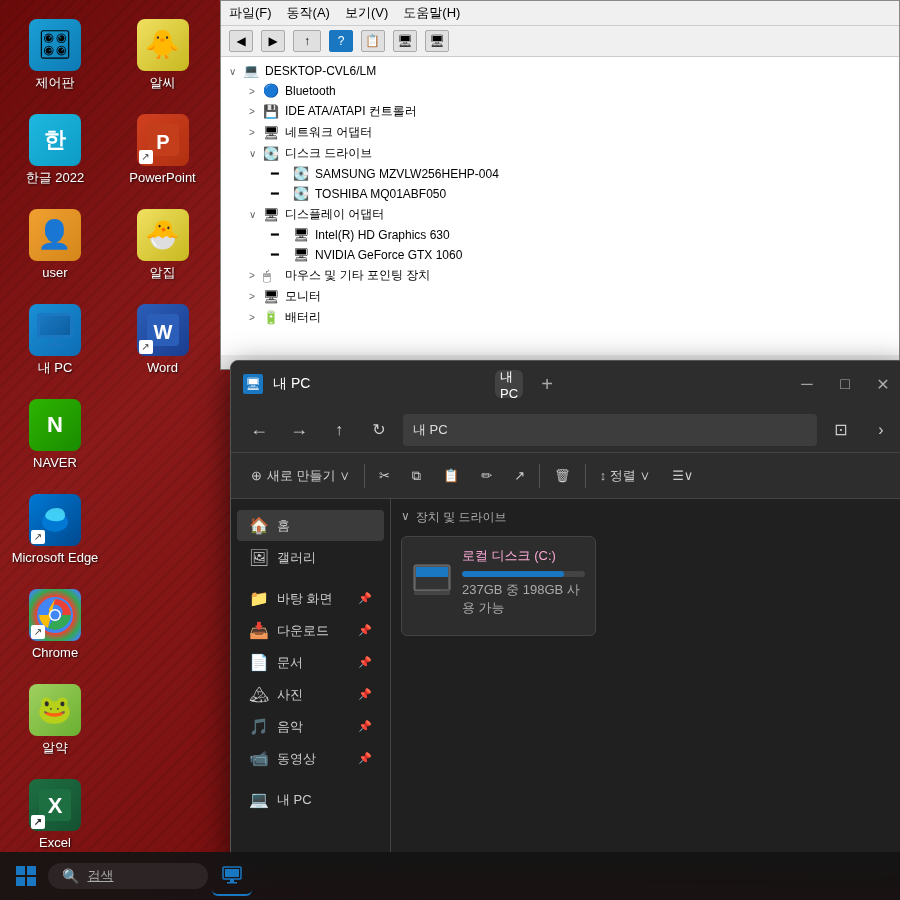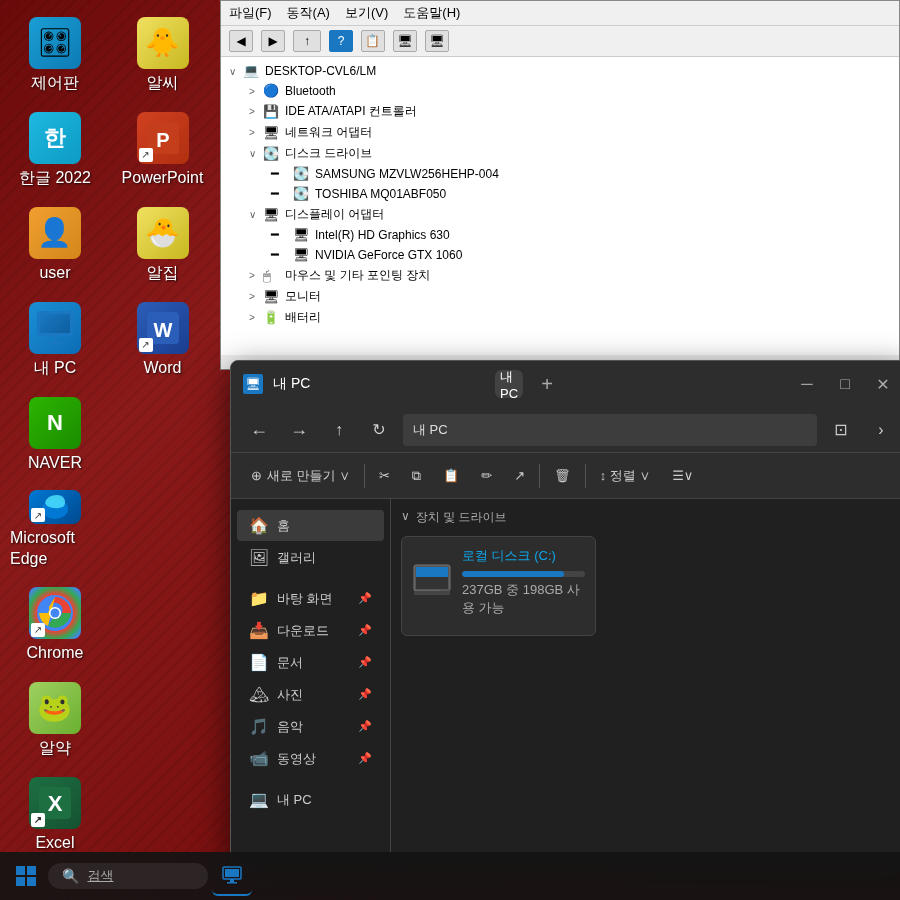--- a/index.html
+++ b/index.html
@@ -68,22 +68,22 @@
       display: flex;
       align-items: center;
       justify-content: center;
       font-size: 28px;
       margin-bottom: 4px;
       position: relative;
     }
 
     .icon-label {
       color: white;
-      font-size: 16px;
-      text-align: left;
+      font-size: 13px;
+      text-align: right;
       text-shadow: 1px 1px 2px rgba(0,0,0,0.8);
       line-height: 1.3;
     }
 
     
     .icon-control-panel { background: linear-gradient(135deg, #1a9fd4, #0d7ab5); }
     .icon-hangul { background: linear-gradient(135deg, #1eb8e0, #0d9bc4); }
     .icon-user { background: linear-gradient(135deg, #f0a030, #d4861a); }
     .icon-mypc { background: linear-gradient(135deg, #1a8fd4, #0d6db5); }
     .icon-naver { background: linear-gradient(135deg, #2db400, #1a8c00); }
@@ -383,21 +383,21 @@
 
     .fe-drive-icon {
       font-size: 32px;
     }
 
     .fe-drive-info {
       flex: 1;
     }
 
     .fe-drive-name {
-      color: #0ea5e9;
+      color: #f9a8d4;
       font-size: 13px;
     }
 
     .fe-drive-bar-bg {
       height: 6px;
       background: #444;
       border-radius: 3px;
       margin: 6px 0 4px 0;
       overflow: hidden;
     }

